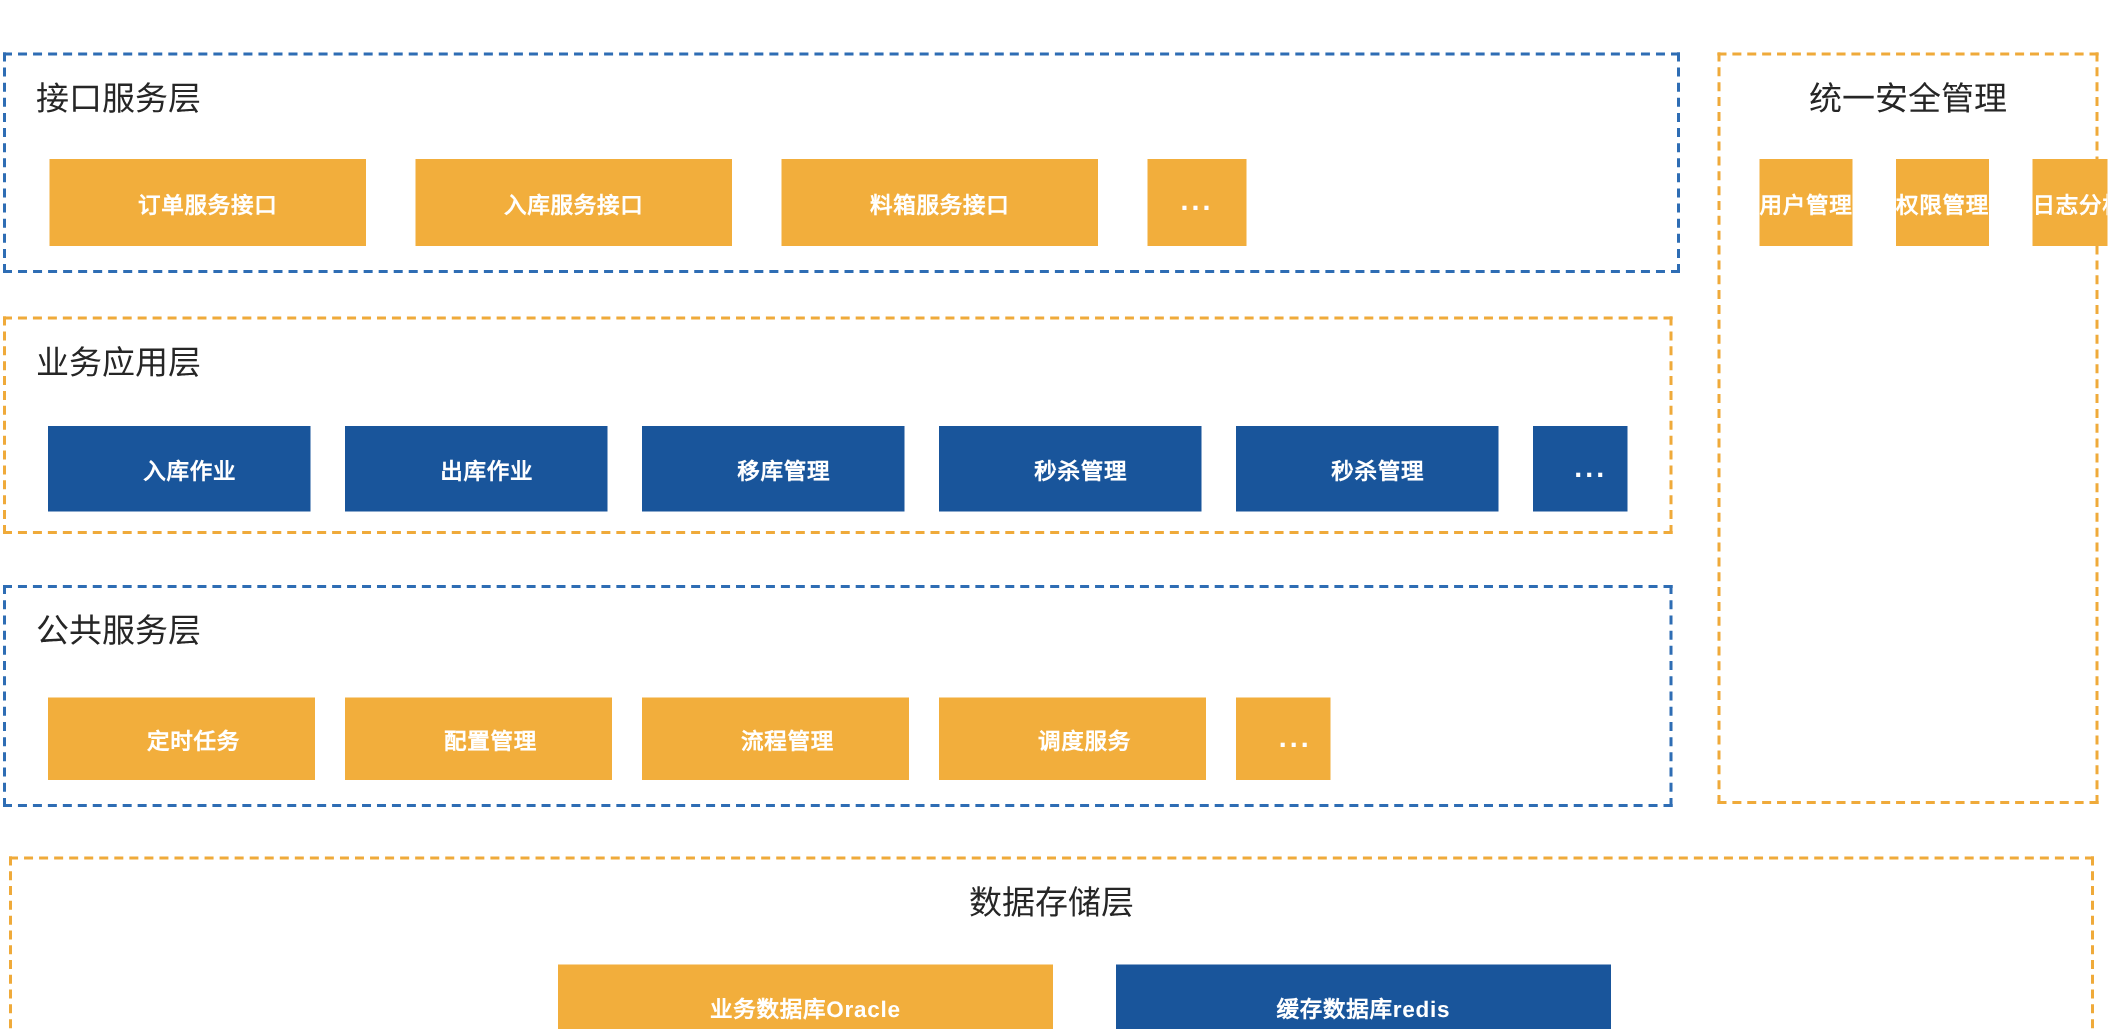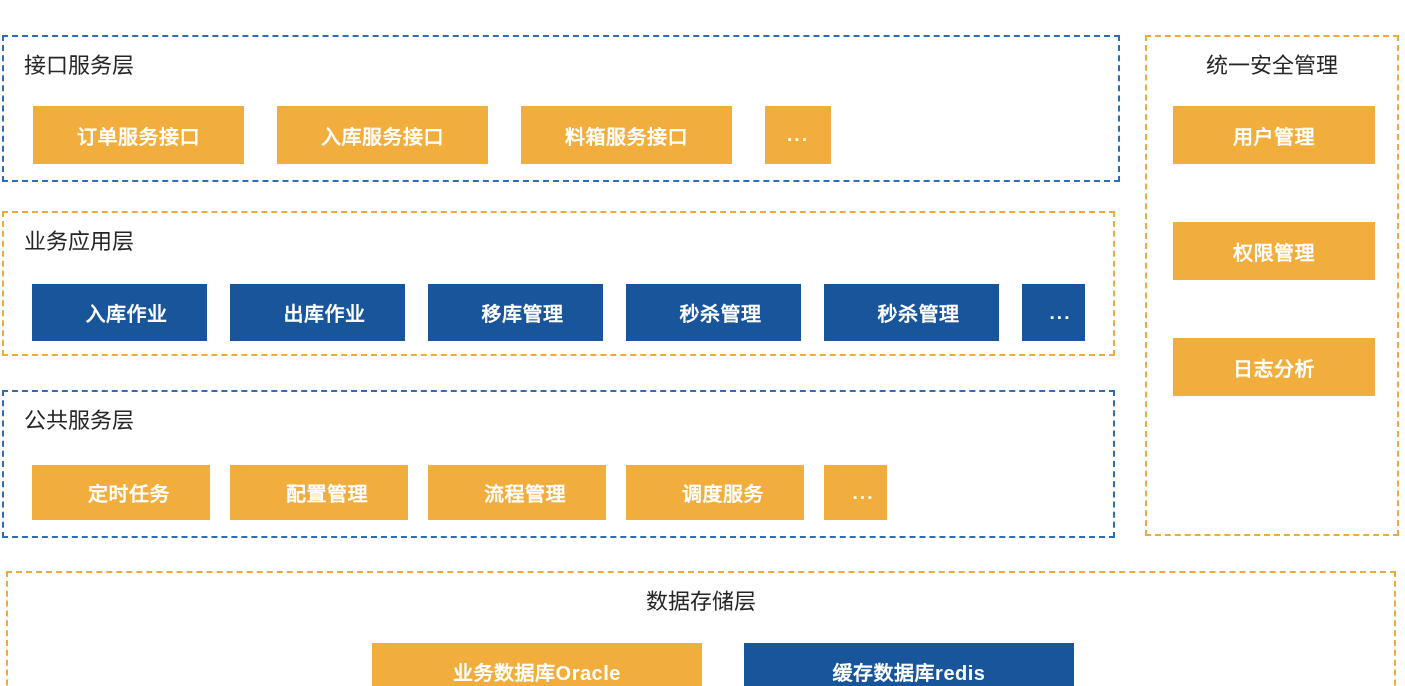--- a/index.html
+++ b/index.html
@@ -64,21 +64,21 @@
   .node-row {
     position: absolute;
     display: flex;
     align-items: stretch;
   }
   .node {
     box-sizing: border-box;
     display: flex;
     align-items: center;
     justify-content: center;
-    font-size: 20px;
+    font-size: 15px;
     font-weight: 700;
     color: #ffffff;
     letter-spacing: .5px;
     white-space: nowrap;
     user-select: none;
   }
   .node.fill-orange { background: #F2AE3C; }
   .node.fill-blue   { background: #19559B; }
   .node.ellipsis {
     font-size: 19px;
@@ -125,22 +125,22 @@
   #panel-security {
     left: 1145px; top: 2px;
     width: 254px; height: 501px;
   }
   #panel-security .sec-list {
     position: absolute;
     left: 26px;
     top: 69px;
     width: 202px;
     display: flex;
-    flex-direction: column;
-    gap: 58px;
+    flex-direction: row;
+    gap: 29px;
   }
   #panel-security .node { height: 58px; width: 202px; }
 </style>
 </head>
 <body>
 
 <div class="diagram">
 
   <section class="layer border-blue" id="layer-interface">
     <div class="layer-title left">接口服务层</div>

